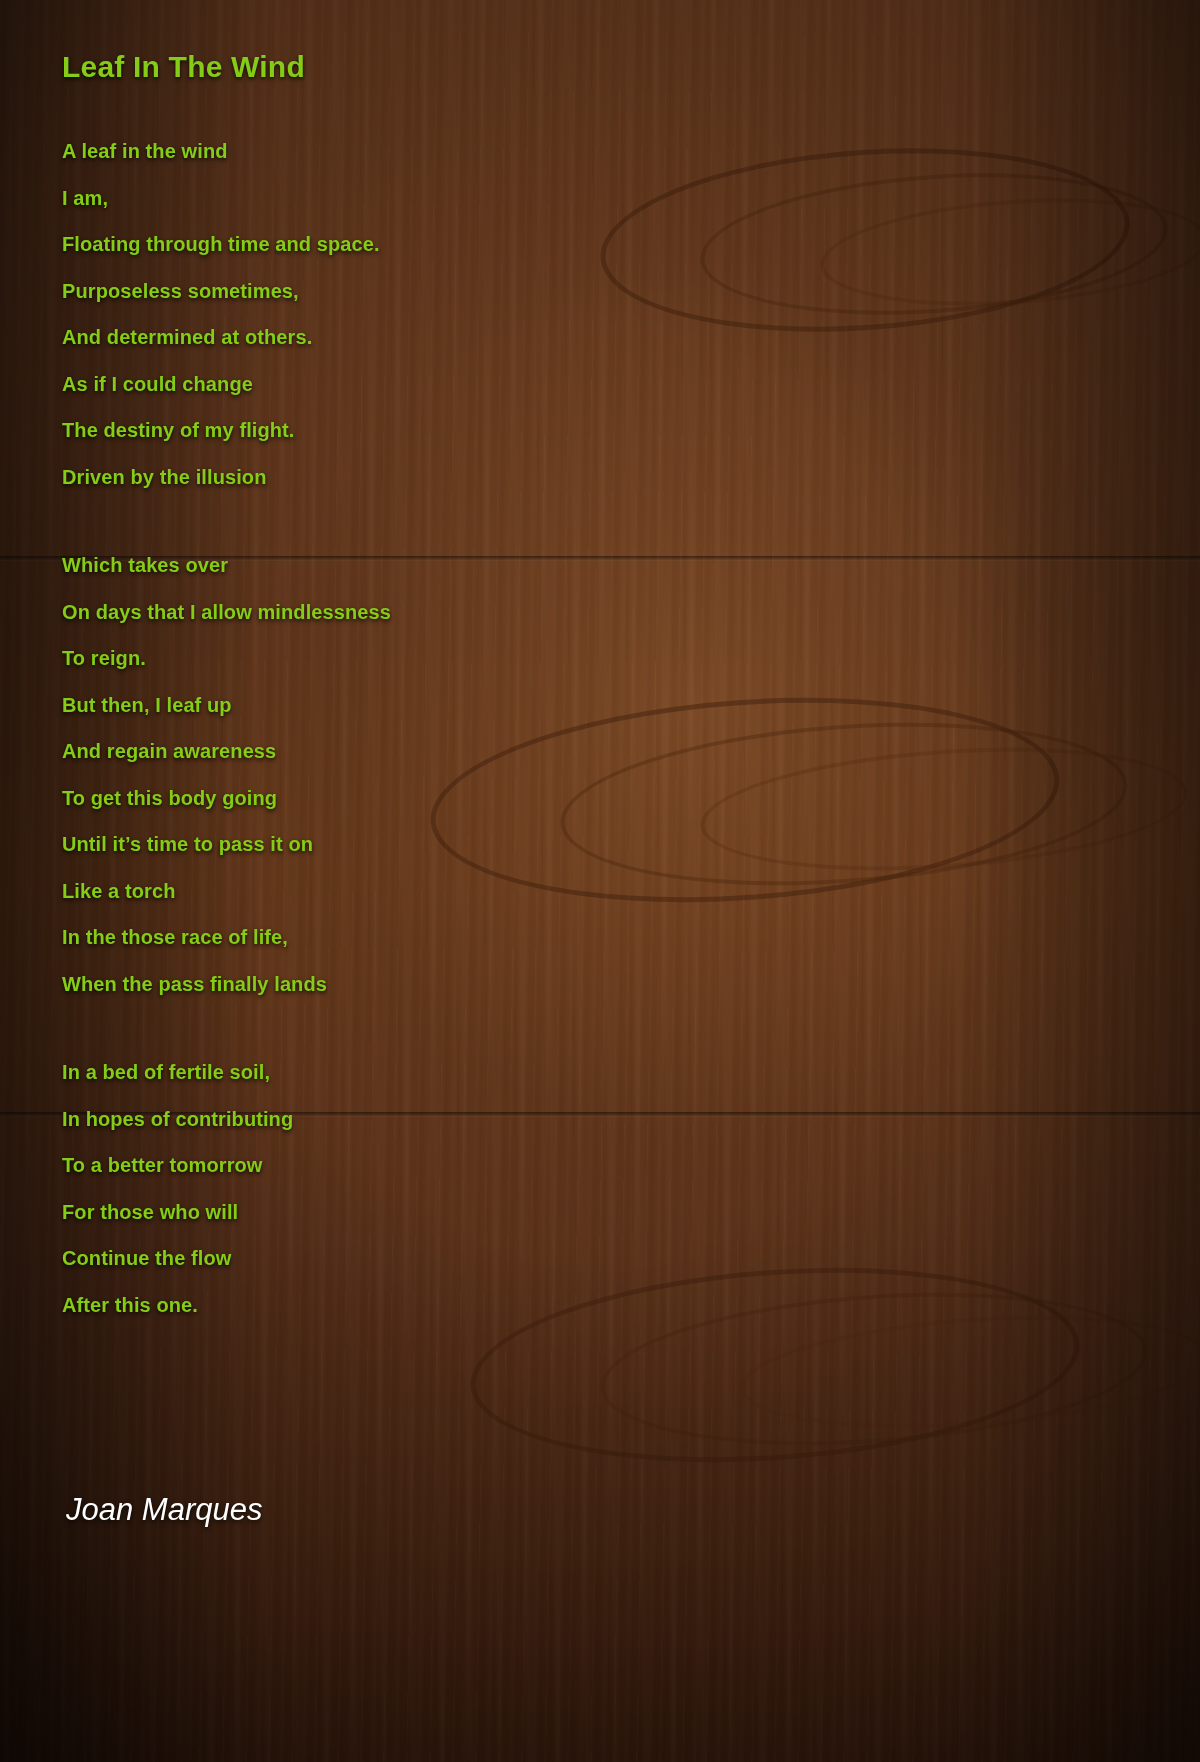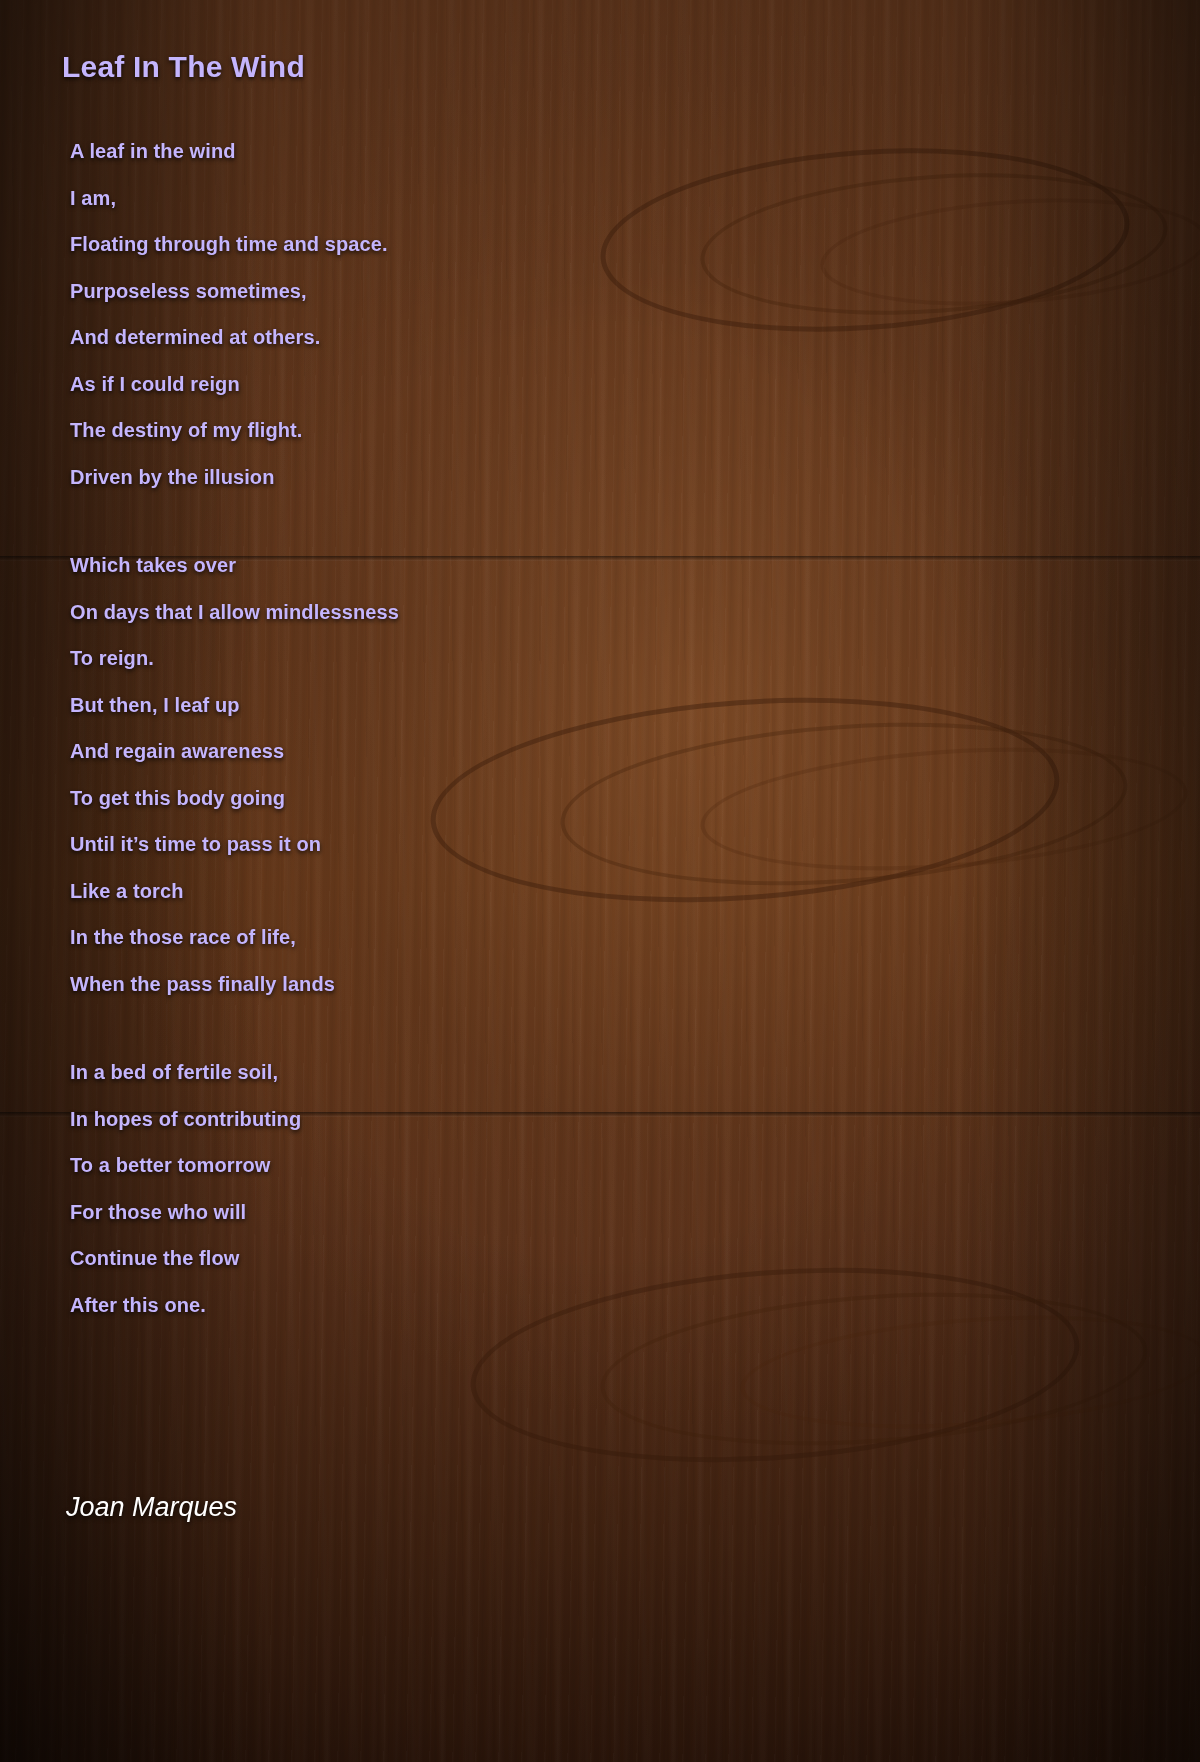--- a/index.html
+++ b/index.html
@@ -82,45 +82,45 @@
       radial-gradient(ellipse 85% 75% at 50% 45%, rgba(0,0,0,0.0) 35%, rgba(0,0,0,0.28) 72%, rgba(0,0,0,0.62) 100%),
       linear-gradient(90deg, rgba(0,0,0,0.45) 0%, rgba(0,0,0,0.0) 22%, rgba(0,0,0,0.0) 80%, rgba(0,0,0,0.35) 100%);
   }
 
   
   .content {
     position: absolute;
     inset: 0;
     padding: 44px 60px 0 62px;
     box-sizing: border-box;
-    color: #c4b5fd;
+    color: #84cc16;
   }
   .poem-title {
     font-size: 30px;
     font-weight: bold;
     letter-spacing: 0.2px;
     margin: 6px 0 44px 0;
     text-shadow: 0 2px 4px rgba(0,0,0,0.75);
   }
   .stanza {
-    margin: 0 0 42px 8px;
+    margin: 0 0 42px 0;
   }
   .poem-line {
     font-size: 20px;
     font-weight: bold;
     line-height: 46.5px;
     letter-spacing: 0.1px;
     text-shadow: 0 2px 4px rgba(0,0,0,0.8);
     white-space: pre-wrap;
   }
   .author {
     position: absolute;
     left: 66px;
     top: 1492px;
-    font-size: 27px;
+    font-size: 31px;
     font-style: italic;
     color: #ffffff;
     text-shadow: 0 2px 5px rgba(0,0,0,0.8);
   }
 </style>
 </head>
 <body>
 
 <div class="poem-page">
 
@@ -144,21 +144,21 @@
 
   <div class="content">
     <h1 class="poem-title">Leaf In The Wind</h1>
 
     <div class="stanza">
       <div class="poem-line">A leaf in the wind</div>
       <div class="poem-line">I am,</div>
       <div class="poem-line">Floating through time and space.</div>
       <div class="poem-line">Purposeless sometimes,</div>
       <div class="poem-line">And determined at others.</div>
-      <div class="poem-line">As if I could reign</div>
+      <div class="poem-line">As if I could change</div>
       <div class="poem-line">The destiny of my flight.</div>
       <div class="poem-line">Driven by the illusion</div>
     </div>
 
     <div class="stanza">
       <div class="poem-line">Which takes over</div>
       <div class="poem-line">On days that I allow mindlessness</div>
       <div class="poem-line">To reign.</div>
       <div class="poem-line">But then, I leaf up</div>
       <div class="poem-line">And regain awareness</div>

